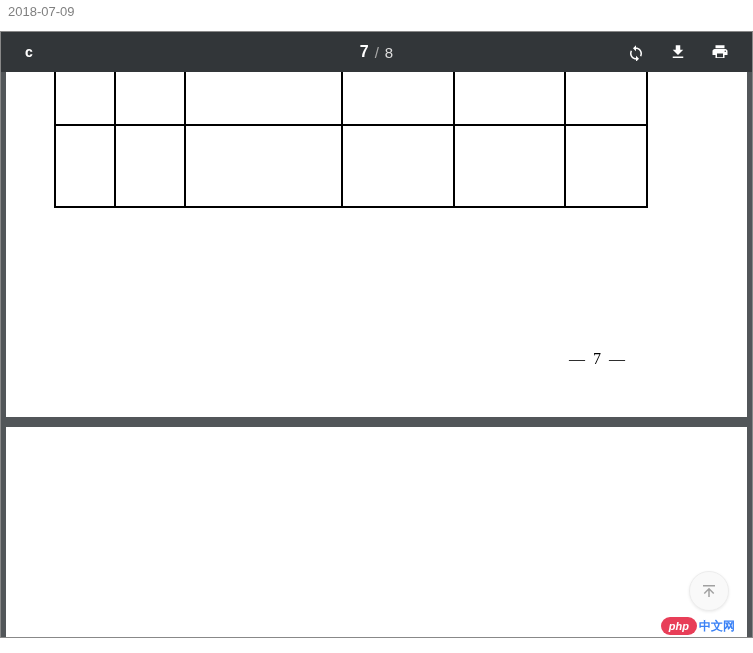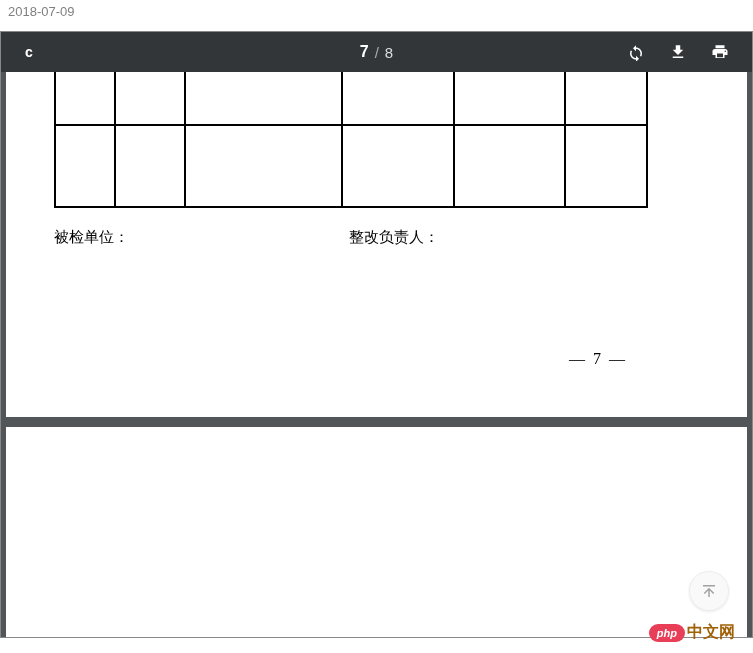--- a/index.html
+++ b/index.html
@@ -117,37 +117,37 @@
     .page-gap {
       height: 10px;
       background: #525659;
     }
     .page-2 {
       height: 210px;
     }
     .watermark {
       position: absolute;
       right: 18px;
-      bottom: 10px;
+      bottom: 18px;
       display: flex;
       align-items: center;
       gap: 2px;
     }
     .wm-badge {
       background: #e83e58;
       color: #fff;
       font-size: 11px;
       font-weight: bold;
       padding: 3px 8px;
       border-radius: 10px;
       font-style: italic;
     }
     .wm-text {
-      color: #a16207;
-      font-size: 16px;
+      color: #3b82f6;
+      font-size: 12px;
       font-weight: bold;
     }
     .scroll-top-btn {
       position: absolute;
       right: 24px;
       bottom: 42px;
       width: 40px;
       height: 40px;
       background: #f5f5f5;
       border: 1px solid #ddd;
@@ -207,24 +207,20 @@
         <tr class="row-bottom">
           <td class="c1"></td>
           <td class="c2"></td>
           <td class="c3"></td>
           <td class="c4"></td>
           <td class="c5"></td>
           <td class="c6"></td>
         </tr>
       </tbody>
         </table>
-      <div class="labels">
-        <div class="label-left">被检单位：</div>
-        <div>整改负责人：</div>
-      </div>
       <div class="page-num">— 7 —</div>
     </div>
     <div class="page-gap"></div>
     <div class="page page-2"></div>
   </div>
 </div>
 
 <div class="scroll-top-btn">
   <svg width="18" height="18" viewBox="0 0 24 24">
       <path d="M4 4h16v2H4V4zm8 3.5l-7 7 1.41 1.41L11 11.33V20h2v-8.67l4.59 4.58L19 14.5l-7-7z"></path>

